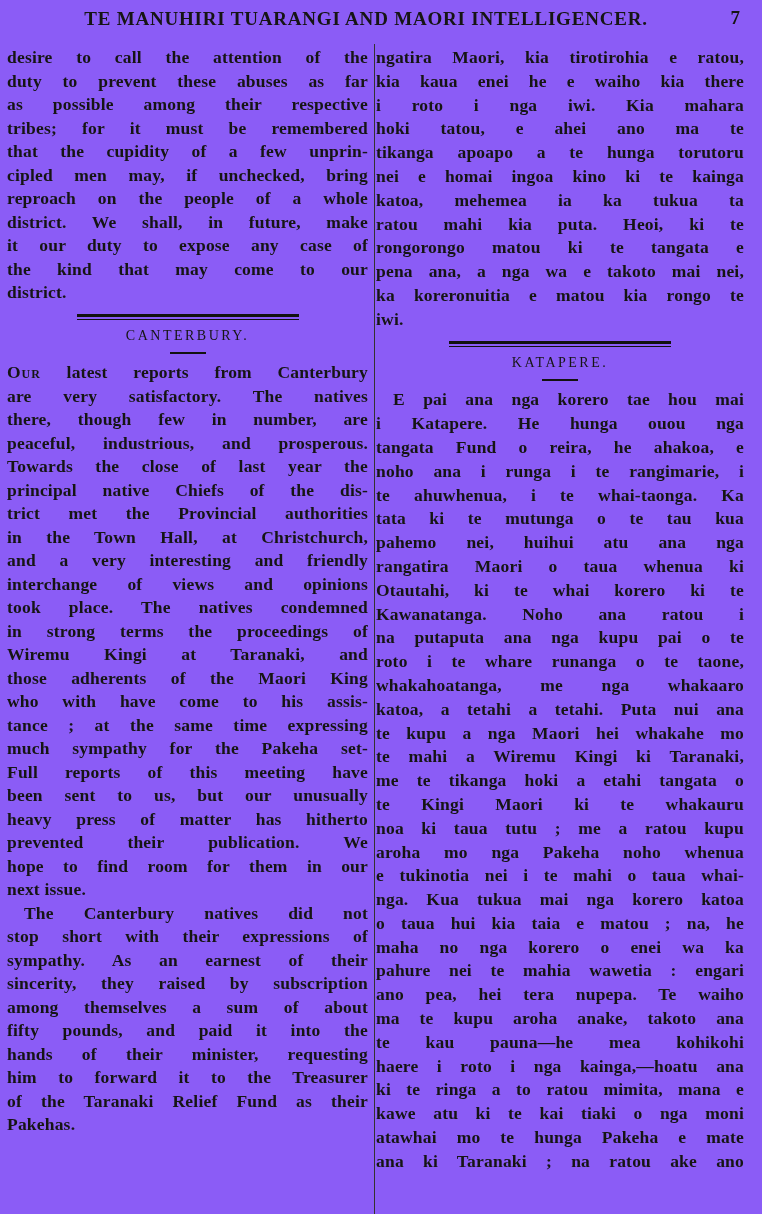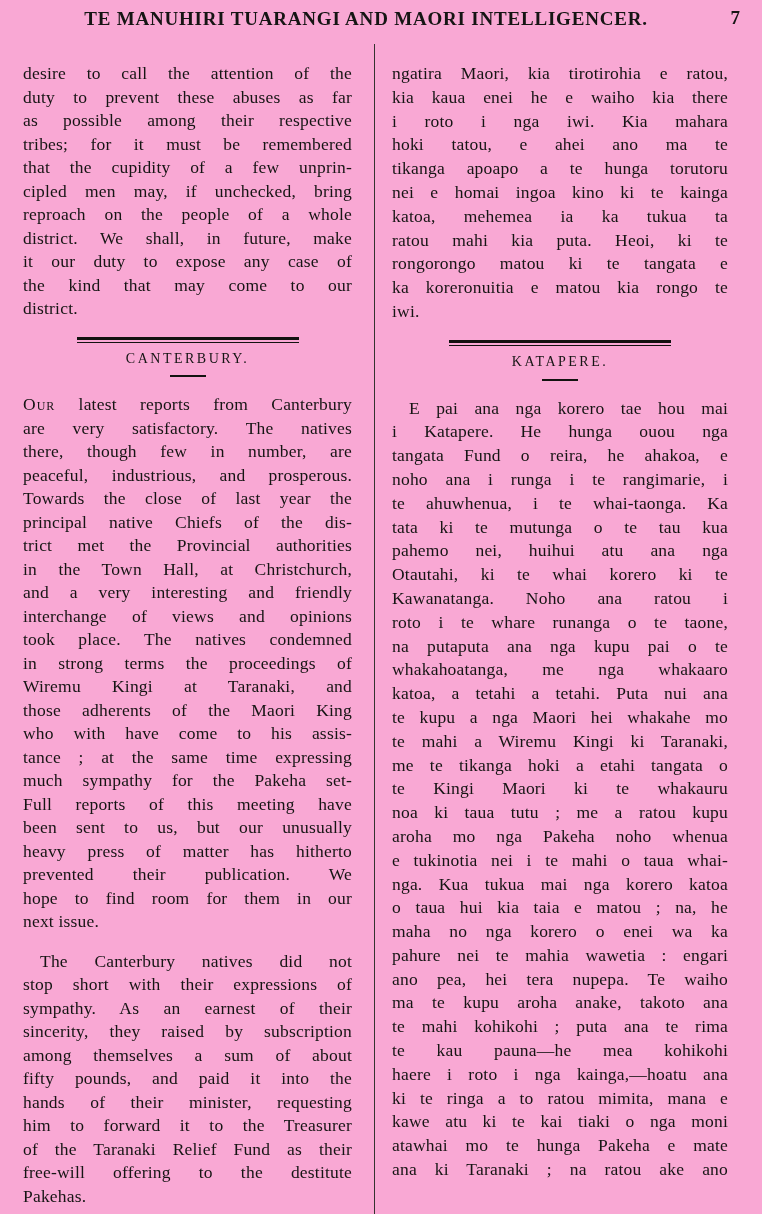--- a/index.html
+++ b/index.html
@@ -1,21 +1,21 @@
 <!DOCTYPE html>
 <html><head>
 <meta charset="utf-8">
 <style>
   html, body { margin: 0; padding: 0; background: #e8e8e4; }
   .page {
     position: relative;
     width: 762px;
     height: 1214px;
     margin: 0 auto;
-    background: #f9a8d4;
+    background: #8b5cf6;
     overflow: hidden;
     color: #161514;
     font-family: "Liberation Serif", serif;
   }
   .masthead {
     position: absolute;
     top: 8px; left: 40px; right: 70px;
     text-align: center;
     font-weight: bold;
     font-size: 19px;
@@ -30,21 +30,21 @@
   }
   .vdivider {
     position: absolute;
     left: 374px; top: 44px; bottom: 0;
     width: 1px;
     background: #35332f;
   }
   .col { position: absolute; top: 46px; }
   .col-left  { left: 7px;  width: 361px; line-height: 23.5px; }
   .col-right { left: 376px; width: 368px; line-height: 23.8px; }
-  .para { margin: 16px; }
+  .para { margin: 0; font-weight: bold; }
   .line {
     font-size: 17.5px;
     text-align: justify;
     text-align-last: justify;
     letter-spacing: 0.2px;
   }
   .line.endline { text-align-last: left; }
   .line.indent { padding-left: 17px; }
   .sc { font-variant: small-caps; letter-spacing: 1px; }
   .section-head { text-align: center; }
@@ -120,71 +120,71 @@
       <div class="para">
         <div class="line indent">The Canterbury natives did not</div>
         <div class="line">stop short with their expressions of</div>
         <div class="line">sympathy.  As an earnest of their</div>
         <div class="line">sincerity, they raised by subscription</div>
         <div class="line">among themselves a sum of about</div>
         <div class="line">fifty pounds, and paid it into the</div>
         <div class="line">hands of their minister, requesting</div>
         <div class="line">him to forward it to the Treasurer</div>
         <div class="line">of the Taranaki Relief Fund as their</div>
-        <div class="line">free-will offering to the destitute</div>
         <div class="line endline">Pakehas.</div>
       </div>
     </div>
   <div class="col col-right">
       <div class="para">
         <div class="line">ngatira Maori, kia tirotirohia e ratou,</div>
         <div class="line">kia kaua enei he e waiho kia there</div>
         <div class="line">i roto i nga iwi.  Kia mahara</div>
         <div class="line">hoki tatou, e ahei ano ma te</div>
         <div class="line">tikanga apoapo a te hunga torutoru</div>
         <div class="line">nei e homai ingoa kino ki te kainga</div>
         <div class="line">katoa, mehemea ia ka tukua ta</div>
         <div class="line">ratou mahi kia puta.  Heoi, ki te</div>
         <div class="line">rongorongo matou ki te tangata e</div>
+        <div class="line">pena ana, a nga wa e takoto mai nei,</div>
         <div class="line">ka koreronuitia e matou kia rongo te</div>
         <div class="line endline">iwi.</div>
       </div>
       <div class="section-head">
         <div class="double-rule"></div>
         <div class="heading">KATAPERE.</div>
         <div class="short-rule"></div>
       </div>
       <div class="para">
         <div class="line indent">E pai ana nga korero tae hou mai</div>
         <div class="line">i Katapere.  He hunga ouou nga</div>
         <div class="line">tangata Fund o reira, he ahakoa, e</div>
         <div class="line">noho ana i runga i te rangimarie, i</div>
         <div class="line">te ahuwhenua, i te whai-taonga.  Ka</div>
         <div class="line">tata ki te mutunga o te tau kua</div>
         <div class="line">pahemo nei, huihui atu ana nga</div>
+        <div class="line">rangatira Maori o taua whenua ki</div>
         <div class="line">Otautahi, ki te whai korero ki te</div>
         <div class="line">Kawanatanga.  Noho ana ratou i</div>
+        <div class="line">na putaputa ana nga kupu pai o te</div>
         <div class="line">roto i te whare runanga o te taone,</div>
-        <div class="line">na putaputa ana nga kupu pai o te</div>
         <div class="line">whakahoatanga, me nga whakaaro</div>
         <div class="line">katoa, a tetahi a tetahi.  Puta nui ana</div>
         <div class="line">te kupu a nga Maori hei whakahe mo</div>
         <div class="line">te mahi a Wiremu Kingi ki Taranaki,</div>
         <div class="line">me te tikanga hoki a etahi tangata o</div>
         <div class="line">te Kingi Maori ki te whakauru</div>
         <div class="line">noa ki taua tutu ;  me a ratou kupu</div>
         <div class="line">aroha mo nga Pakeha noho whenua</div>
         <div class="line">e tukinotia nei i te mahi o taua whai-</div>
         <div class="line">nga.  Kua tukua mai nga korero katoa</div>
         <div class="line">o taua hui kia taia e matou ;  na, he</div>
         <div class="line">maha no nga korero o enei wa ka</div>
         <div class="line">pahure nei te mahia wawetia : engari</div>
         <div class="line">ano pea, hei tera nupepa.  Te waiho</div>
         <div class="line">ma te kupu aroha anake, takoto ana</div>
-        <div class="line">te mahi kohikohi ;  puta ana te rima</div>
         <div class="line">te kau pauna—he mea kohikohi</div>
         <div class="line">haere i roto i nga kainga,—hoatu ana</div>
         <div class="line">ki te ringa a to ratou mimita, mana e</div>
         <div class="line">kawe atu ki te kai tiaki o nga moni</div>
         <div class="line">atawhai mo te hunga Pakeha e mate</div>
         <div class="line">ana ki Taranaki ;  na ratou ake ano</div>
       </div>
     </div>
 </div>
 

